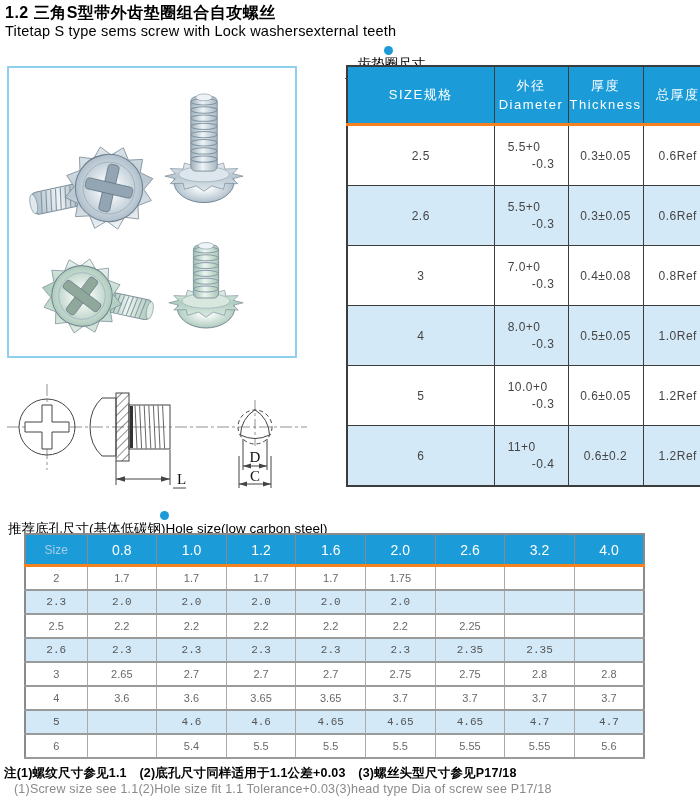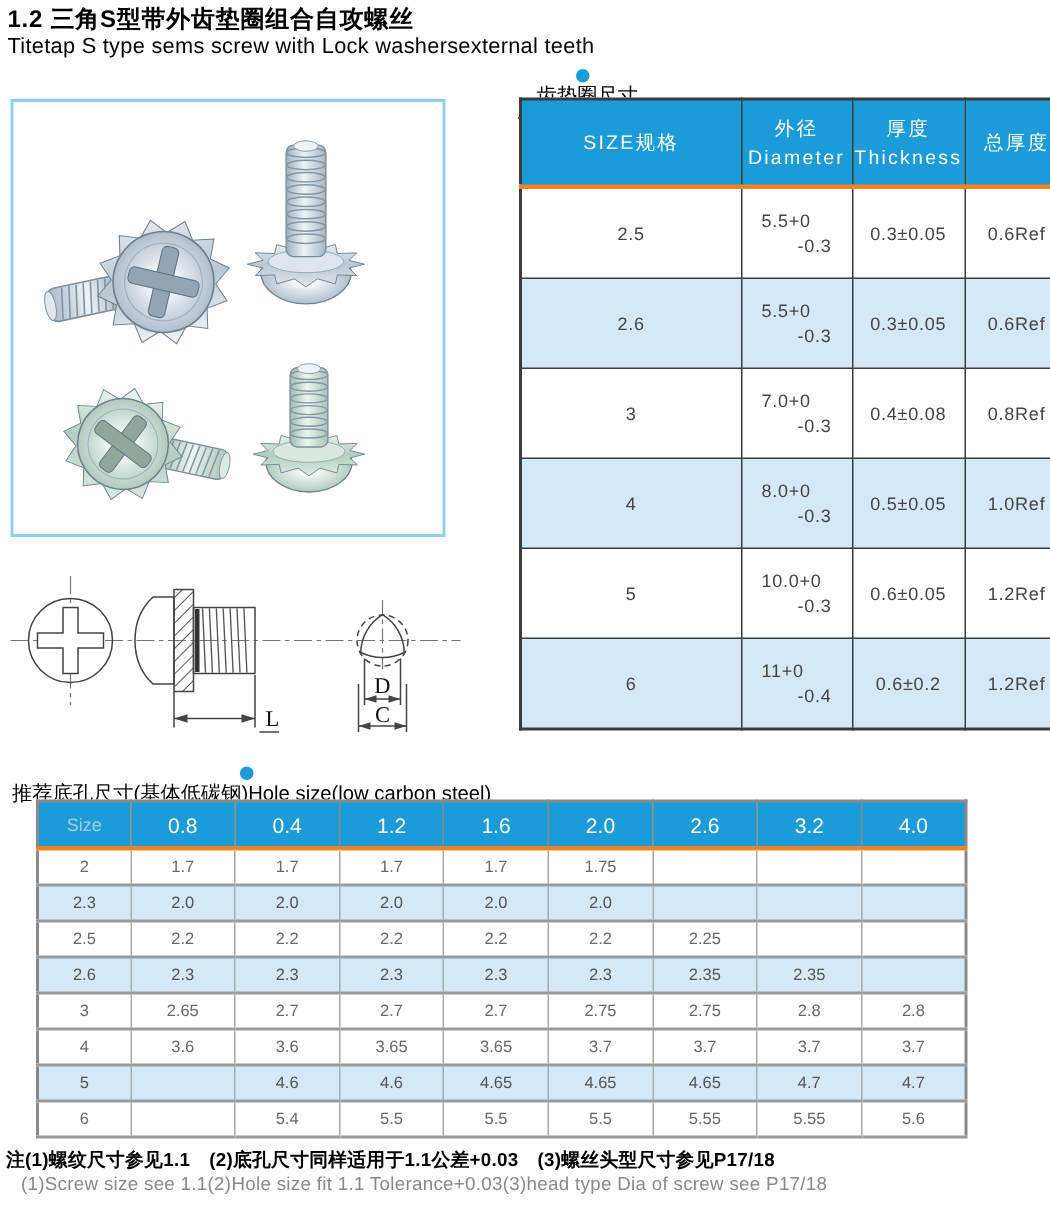--- a/index.html
+++ b/index.html
@@ -20,21 +20,21 @@
   .washer-table td{border:1px solid #3c3c3c;height:57px;text-align:center;font-size:12px;color:#444;letter-spacing:.5px;}
   .washer-table tr.alt td{background:var(--altblue);}
   .dia{display:inline-block;text-align:left;line-height:1.35;}
   .dia .tol{display:block;margin-left:24px;}
   .hole-table{left:24px;top:533px;width:621px;border:2px solid #8a8a8a;}
   .hole-table th{background:var(--blue);color:#fff;font-weight:normal;font-size:14px;height:27px;
        border:1px solid #8a8a8a;border-bottom:3px solid var(--orange);}
   .hole-table th.size-head{color:#a6cde7;font-size:12px;}
   .hole-table td{height:20px;font-size:11px;color:#696969;text-align:center;
        border-left:1px solid #aaa;border-right:1px solid #aaa;border-bottom:2px solid #9a9a9a;}
-  .hole-table tr.alt td{background:var(--altblue);color:#555;}
+  .hole-table tr.alt td{background:var(--altblue);color:#555;font-family:Liberation Mono, monospace;}
   .note-zh{left:4px;top:765px;font-size:12.5px;font-weight:bold;letter-spacing:.2px;}
   .note-en{left:14px;top:782px;font-size:12.5px;color:#8a8a8a;letter-spacing:.2px;}
   .drawing-text{font-family:"Liberation Serif","DejaVu Serif",serif;font-size:15px;fill:#111;}
 </style>
 </head>
 <body style="--blue: #1b9cd8; --orange: #f5821f; --altblue: #d3e9f8;">
 
 <div class="abs title-zh">1.2 三角S型带外齿垫圈组合自攻螺丝</div>
 <div class="abs title-en">Titetap S type sems screw with Lock washersexternal teeth</div>
 
@@ -263,21 +263,21 @@
       <col>
       <col>
       <col>
       <col>
       <col>
     </colgroup>
   <thead>
       <tr>
         <th class="size-head">Size</th>
         <th>0.8</th>
-        <th>0.4</th>
+        <th>1.0</th>
         <th>1.2</th>
         <th>1.6</th>
         <th>2.0</th>
         <th>2.6</th>
         <th>3.2</th>
         <th>4.0</th>
       </tr>
     </thead>
   <tbody>
       <tr>

